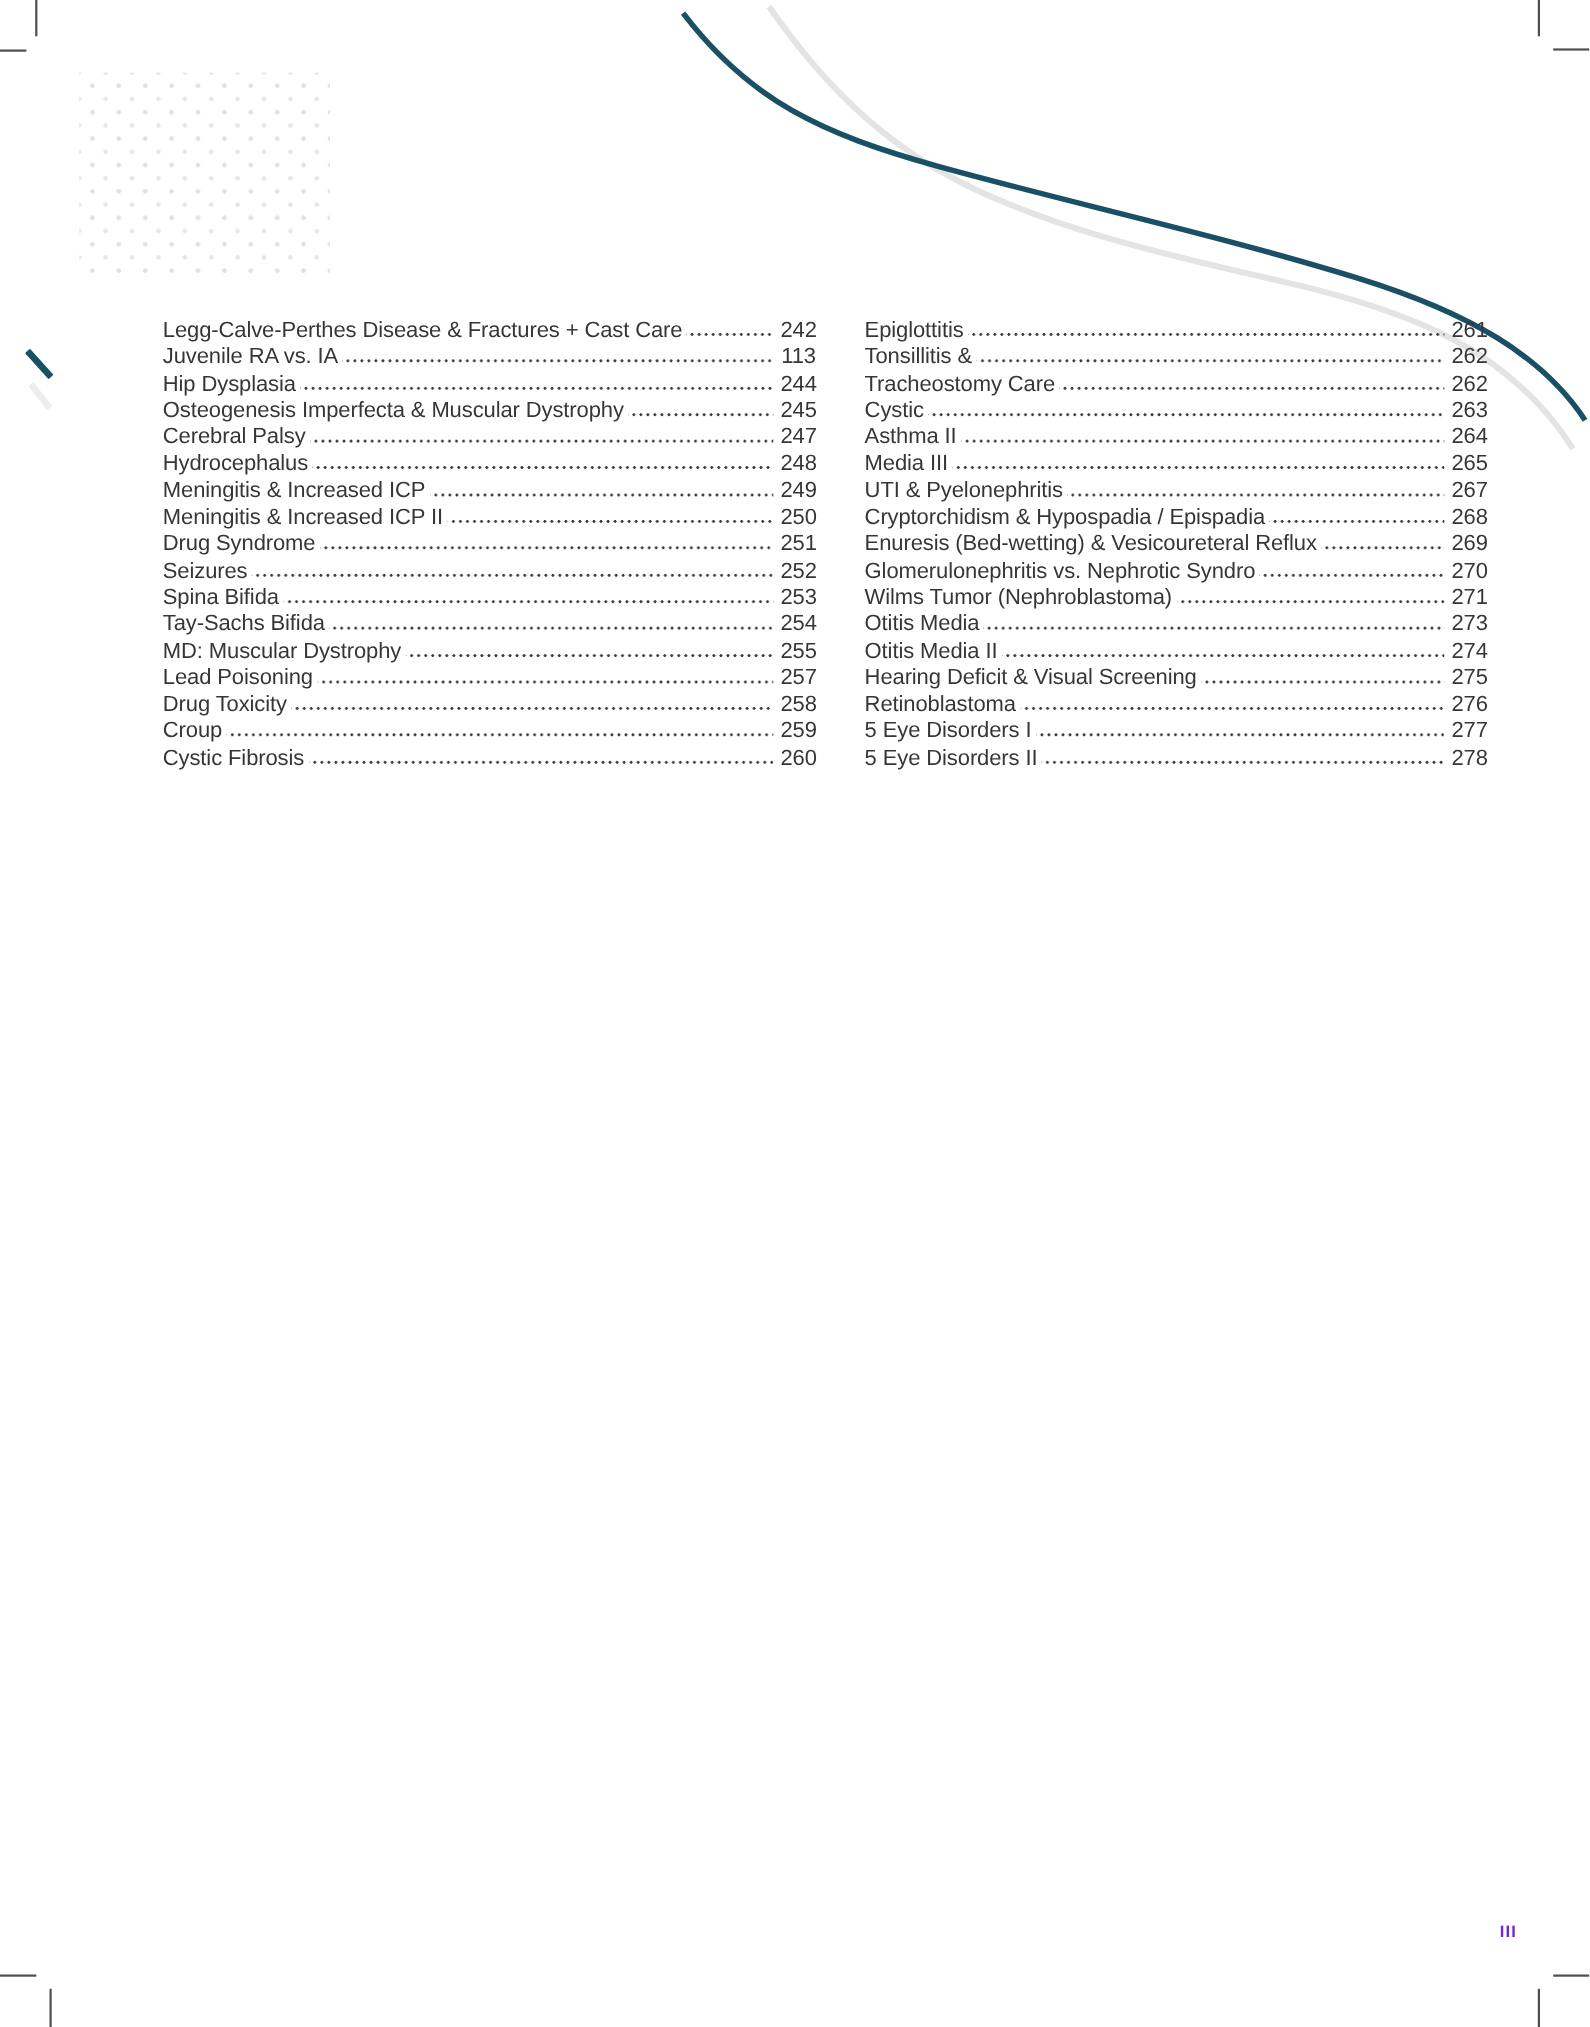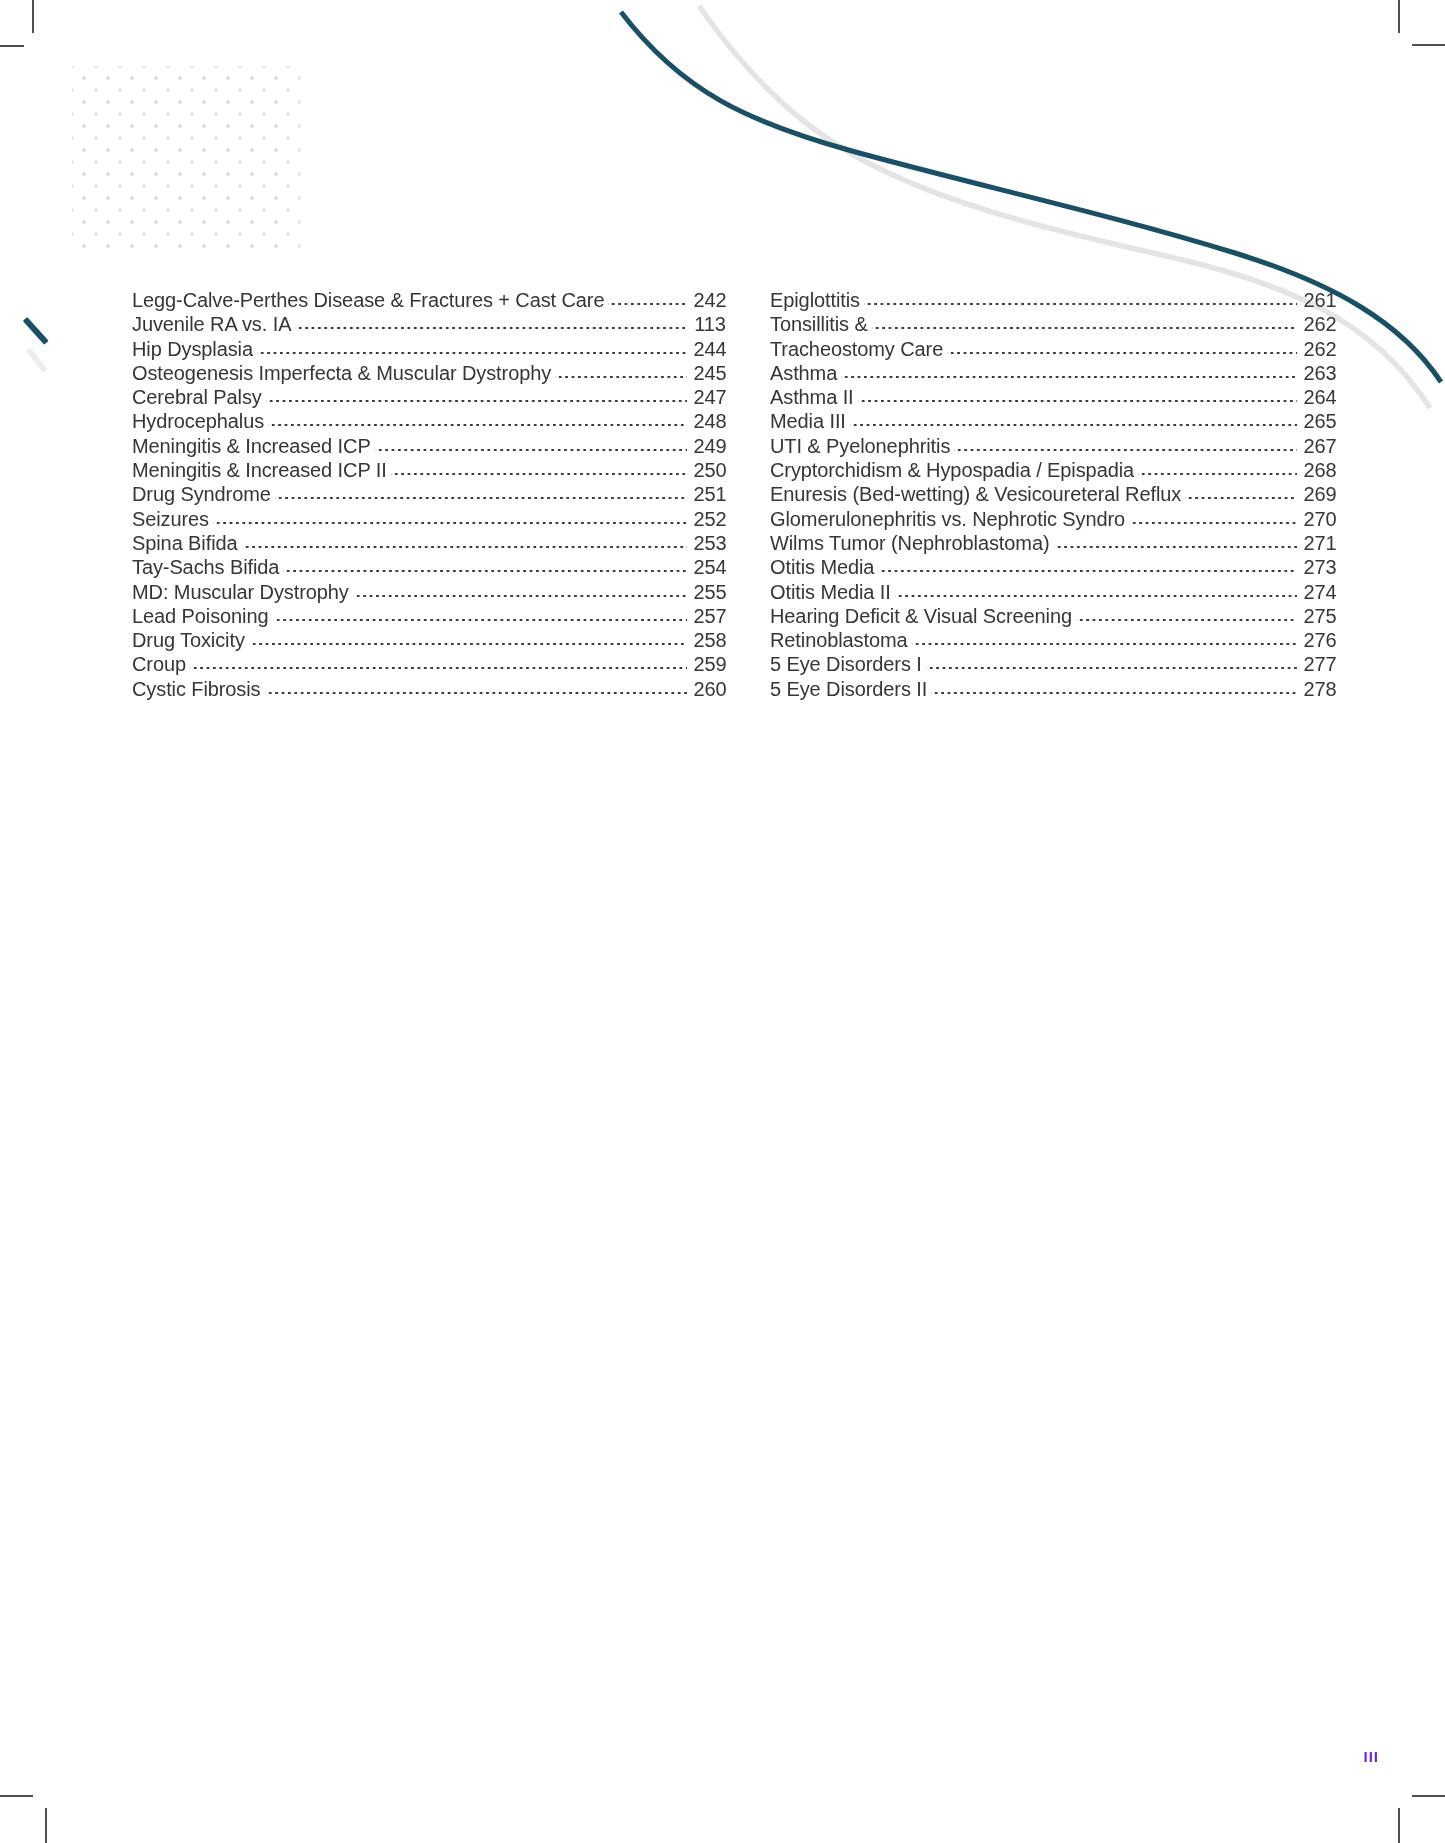--- a/index.html
+++ b/index.html
@@ -34,21 +34,21 @@
     border-radius:1px;
   }
   .edge-tick-shadow{
     position:absolute;left:28px;top:346px;width:28px;height:6px;
     background:#ededed;transform:rotate(52deg);transform-origin:left center;
     border-radius:1px;
   }
   .curves{position:absolute;left:0;top:0;pointer-events:none;}
   
   .toc{
-    position:absolute;left:132px;top:288px;width:1207px;
+    position:absolute;left:148px;top:288px;width:1207px;
     display:flex;gap:41px;color:#363636;
   }
   .col{display:flex;flex-direction:column;}
   .col-left{width:597px;}
   .col-right{width:569px;}
   .row{
     display:flex;height:24.3px;line-height:24.3px;
     font-size:20px;letter-spacing:-0.1px;white-space:nowrap;
   }
   .t{flex:0 0 auto;}
@@ -185,21 +185,21 @@
         <span class="t">Tonsillitis &amp;</span>
         <span class="leader"></span>
         <span class="num">262</span>
       </div>
     <div class="row">
         <span class="t">Tracheostomy Care</span>
         <span class="leader"></span>
         <span class="num">262</span>
       </div>
     <div class="row">
-        <span class="t">Asthma</span>
+        <span class="t">Cystic</span>
         <span class="leader"></span>
         <span class="num">263</span>
       </div>
     <div class="row">
         <span class="t">Asthma II</span>
         <span class="leader"></span>
         <span class="num">264</span>
       </div>
     <div class="row">
         <span class="t">Media III</span>

